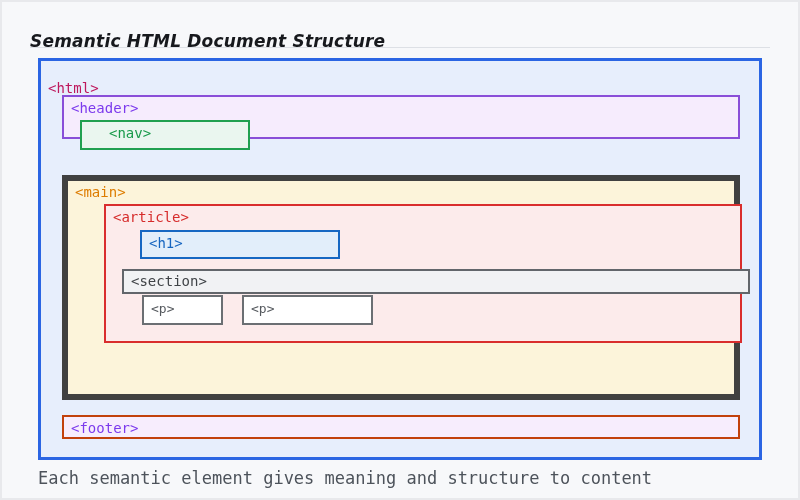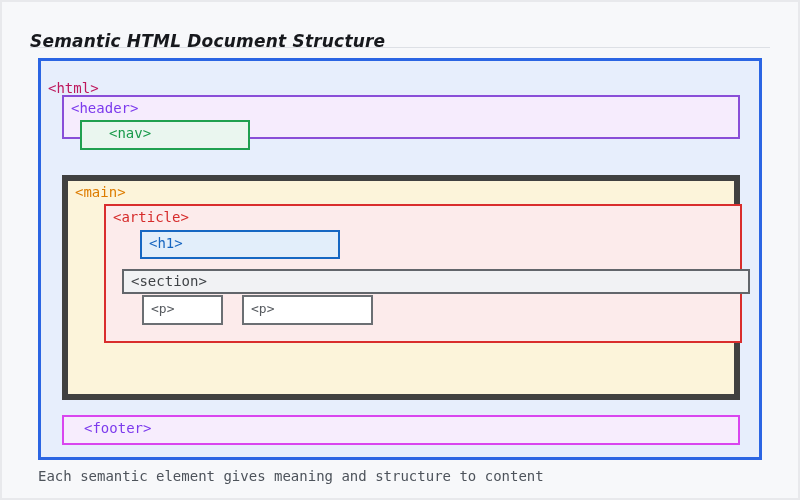--- a/index.html
+++ b/index.html
@@ -62,27 +62,27 @@
   #box-section { left: 16px;  top: 63px;  width: 628px; height: 25px;
                  background: #f1f2f4; border: 2px solid #62666b; }
   #box-section > .tag { color: #3f4347; padding-top: 2px; }
 
   #box-p1      { left: 36px;  top: 89px;  width: 81px;  height: 30px;
                  background: #ffffff; border: 2px solid #6b6f73; }
   #box-p2      { left: 136px; top: 89px;  width: 131px; height: 30px;
                  background: #ffffff; border: 2px solid #6b6f73; }
   #box-p1 > .tag, #box-p2 > .tag { color: #55595e; }
 
-  #box-footer  { left: 21px;  top: 354px; width: 678px; height: 30px;
-                 background: #f7edfd; border: 2px solid #d946ef; padding-left: 13px; }
+  #box-footer  { left: 21px;  top: 354px; width: 678px; height: 24px;
+                 background: #f7edfd; border: 2px solid #c2410c; }
 
   #caption {
     position: absolute; left: 38px; top: 468px;
     font-family: "DejaVu Sans Mono", "Liberation Mono", monospace;
-    font-size: 14px; color: #4d535b;
+    font-size: 17px; color: #4d535b;
   }
 </style>
 </head>
 <body>
 
 <div id="page">
 
   <div id="title">Semantic HTML Document Structure</div>
   <div id="title-divider"></div>
 

